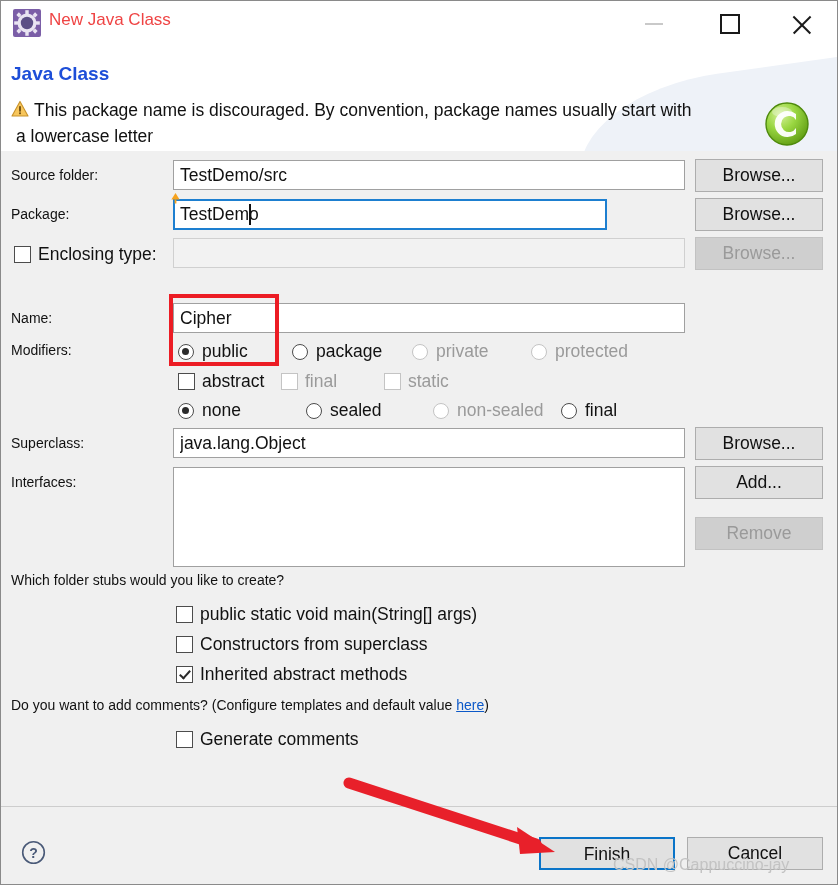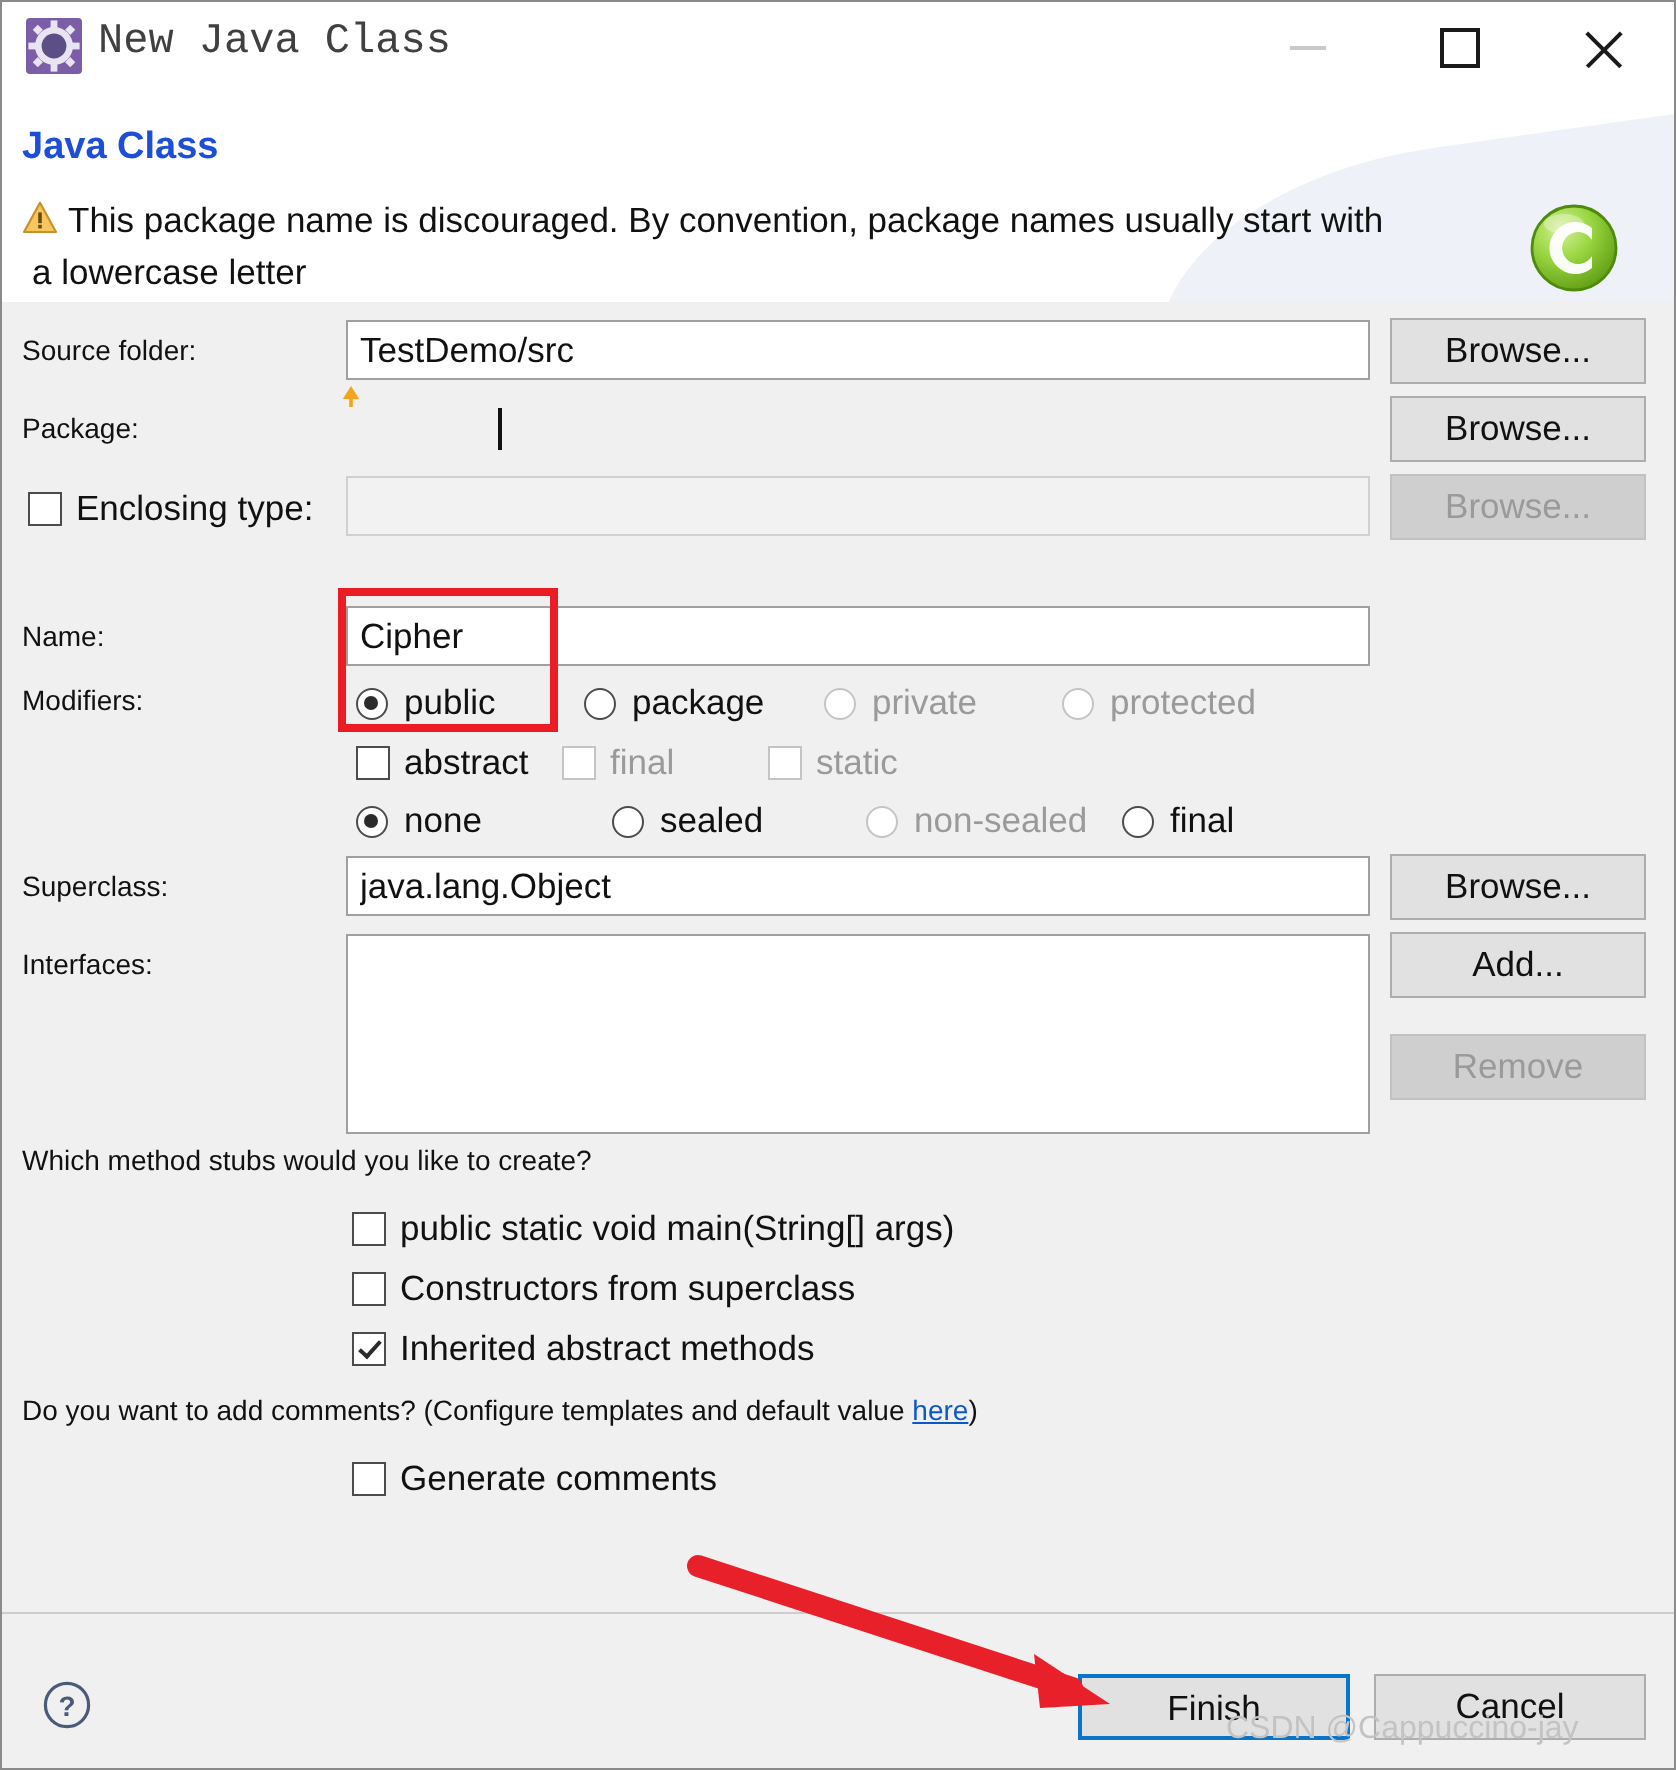--- a/index.html
+++ b/index.html
@@ -29,24 +29,23 @@
     border-bottom: 1px solid #ffffff;
   }
   .title-icon {
     position: absolute;
     left: 12px; top: 8px;
     width: 28px; height: 28px;
   }
   .title-text {
     position: absolute;
     left: 48px; top: 9px;
-    font-size: 21px;
-    color: #404040;
+    font-size: 17px;
+    color: #ef4444;
     white-space: nowrap;
-    font-family: Liberation Mono, monospace;
   }
   .winbtn {
     position: absolute;
     top: 0;
     width: 48px; height: 46px;
     cursor: default;
   }
   .winbtn-min { left: 634px; }
   .winbtn-max { left: 706px; }
   .winbtn-close { left: 778px; }
@@ -352,20 +351,21 @@
     </svg>
   </div>
 
   <div class="body">
 
     <div class="lbl" style="left:10px; top:16px;">Source folder:</div>
     <input class="tfield" style="left: 172px; top: 9px; width: 512px; height: 30px;" type="text" value="TestDemo/src">
     <button class="btn" style="left:694px; top:8px; width:128px; height:33px;">Browse...</button>
 
     <div class="lbl" style="left:10px; top:55px;">Package:</div>
+    <input class="tfield focused" style="left: 172px; top: 48px; width: 434px; height: 31px;" type="text" value="TestDemo">
     <div class="caret" style="left:248px; top:53px; height:21px;"></div>
     <svg class="field-warn-marker" style="left:170px; top:42px;" viewBox="0 0 9 11">
       <path d="M4.5 0 L8.6 6.5 L0.4 6.5 Z" fill="#f6a21d"></path>
       <rect x="3.6" y="6.5" width="1.8" height="4" fill="#f6a21d"></rect>
     </svg>
     <button class="btn" style="left:694px; top:47px; width:128px; height:33px;">Browse...</button>
 
     <div class="ctl" style="left:13px; top:93px;">
       <span class="cbox"></span>
       <span class="ctl-text">Enclosing type:</span>
@@ -427,21 +427,21 @@
 
     <div class="lbl" style="left:10px; top:284px;">Superclass:</div>
     <input class="tfield" style="left: 172px; top: 277px; width: 512px; height: 30px;" type="text" value="java.lang.Object">
     <button class="btn" style="left:694px; top:276px; width:128px; height:33px;">Browse...</button>
 
     <div class="lbl" style="left:10px; top:323px;">Interfaces:</div>
     <div class="listbox" style="left:172px; top:316px; width:512px; height:100px;"></div>
     <button class="btn disabled" style="left:694px; top:366px; width:128px; height:33px;">Remove</button>
     <button class="btn" style="left:694px; top:315px; width:128px; height:33px;">Add...</button>
 
-    <div class="lbl" style="left:10px; top:421px;">Which method stubs would you like to create?</div>
+    <div class="lbl" style="left:10px; top:421px;">Which folder stubs would you like to create?</div>
 
     <div class="ctl" style="left:175px; top:453px;">
       <span class="cbox"></span>
       <span class="ctl-text">public static void main(String[] args)</span>
     </div>
     <div class="ctl" style="left:175px; top:483px;">
       <span class="cbox"></span>
       <span class="ctl-text">Constructors from superclass</span>
     </div>
     <div class="ctl" style="left:175px; top:513px;">

